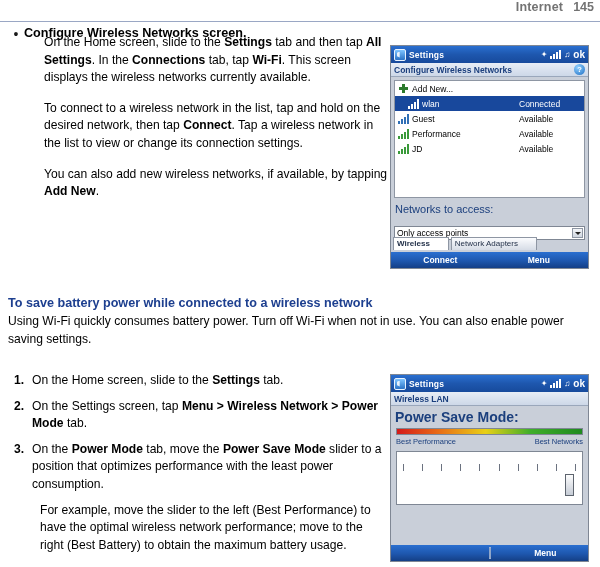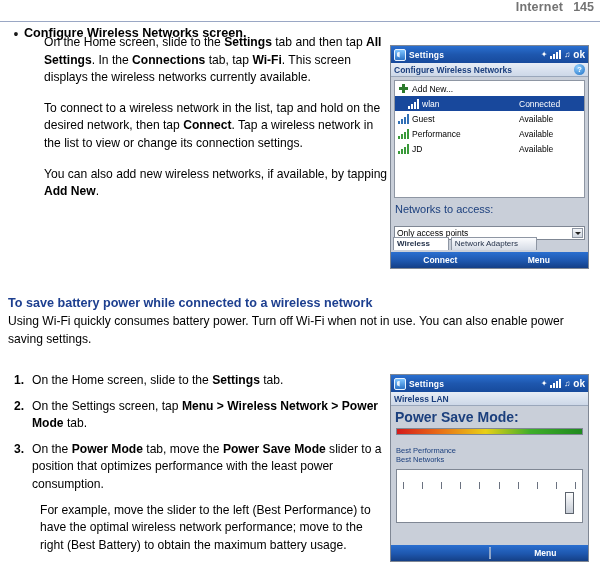--- a/index.html
+++ b/index.html
@@ -277,21 +277,21 @@
     margin: 2px 5px 0 5px;
     position: relative;
   }
   .grad-bar {
     height: 7px;
     background: linear-gradient(to right, #d41b1b 0%, #e86a16 22%, #e8d016 48%, #3fae2a 72%, #1f8a1f 100%);
     border: 1px solid #7f8794;
   }
   .grad-labels {
     display:flex; justify-content:space-between;
-    font-size: 7.5px; color: #1b3f7d; margin-top: 11px; flex-direction: column;
+    font-size: 7.5px; color: #1b3f7d; margin-top: 2px;
   }
   .track-box {
     margin: 5px 5px 0 5px;
     height: 54px;
     background: #ffffff;
     border: 1px solid #7f8794;
     position: relative;
   }
   .ticks {
     position: absolute; left: 6px; right: 6px; top: 12px;

